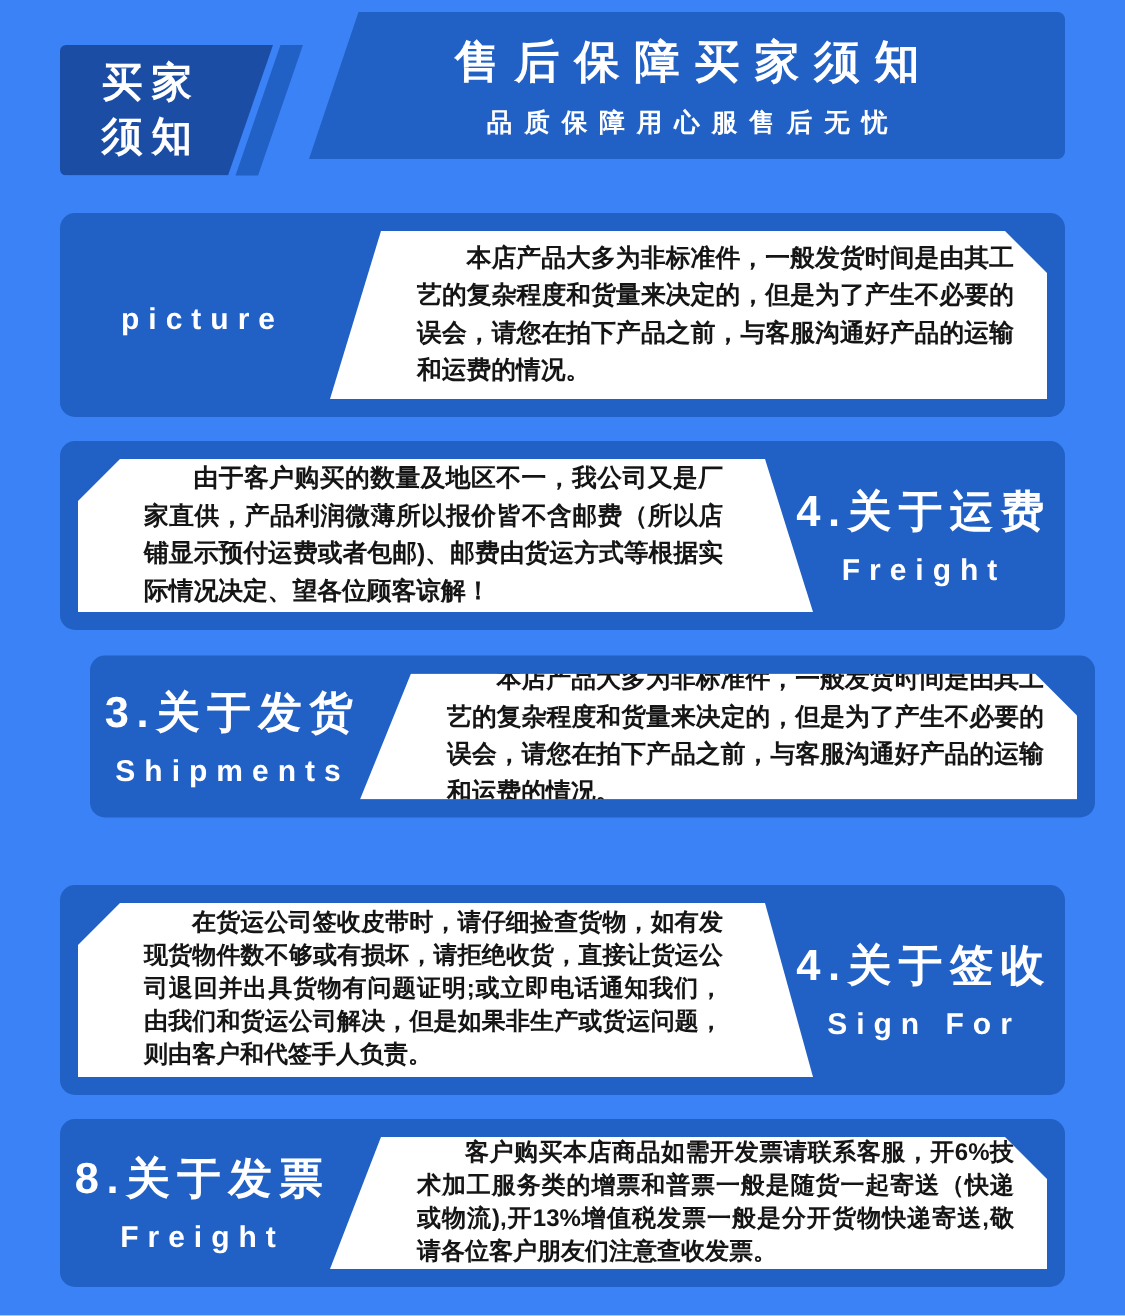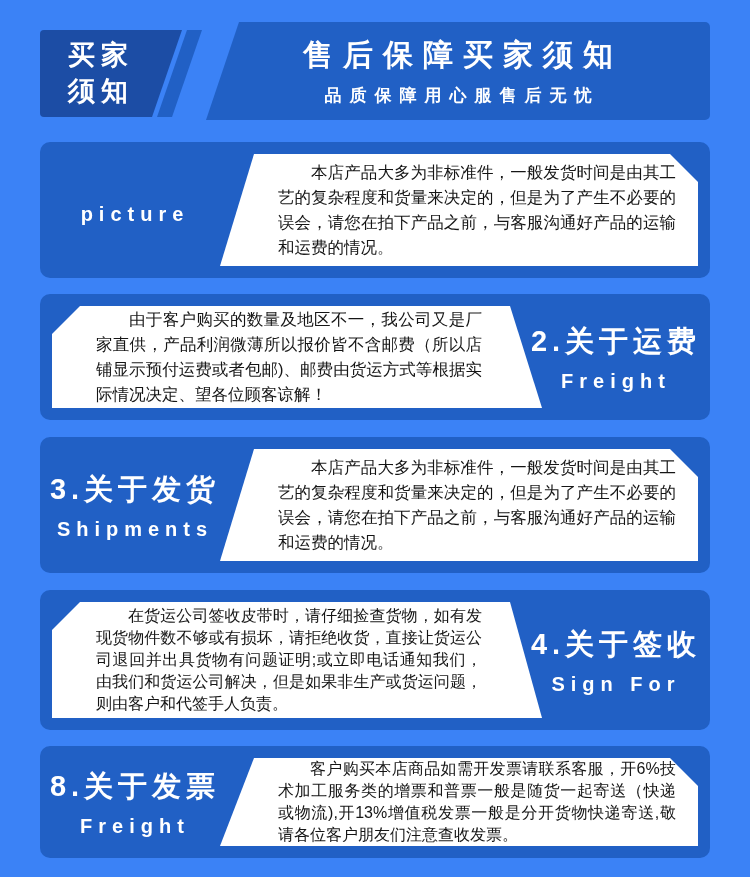--- a/index.html
+++ b/index.html
@@ -21,21 +21,21 @@
     border-radius:4px 0 0 4px;
     display:flex;flex-direction:column;align-items:center;justify-content:center;
     color:#fff;font-weight:bold;font-size:27px;line-height:1.3;
     letter-spacing:6px;text-indent:6px;padding-right:26px;
   }
   .hdr-stripe{
     position:absolute;top:30px;width:15px;height:87px;background:var(--blue);
     transform:skewX(-19deg);
   }
   .hdr-banner{
-    position:absolute;left:206px;top:22px;width:504px;height:98px;
+    position:absolute;left:206px;top:8px;width:504px;height:98px;
     background:var(--blue);
     clip-path:polygon(33px 0,100% 0,100% 100%,0 100%);
     border-radius:0 5px 5px 0;
     display:flex;flex-direction:column;align-items:center;justify-content:center;
     color:#fff;text-align:center;gap:8px;
   }
   .hdr-title{font-size:30px;font-weight:bold;letter-spacing:10px;text-indent:10px;}
   .hdr-sub{font-size:17px;font-weight:bold;letter-spacing:8px;text-indent:8px;}
   
   .sec{
@@ -57,27 +57,27 @@
     left:180px;right:12px;
     clip-path:polygon(34px 0,calc(100% - 28px) 0,100% 28px,100% 100%,0 100%);
     padding:4px 22px 4px 58px;
   }
   .t-right .panel{
     left:12px;right:168px;
     clip-path:polygon(28px 0,calc(100% - 32px) 0,100% 100%,0 100%,0 28px);
     padding:4px 60px 4px 44px;
   }
   .panel p{
-    font-size:16.5px;line-height:25px;font-weight:normal;color:var(--ink);
+    font-size:16.5px;line-height:25px;font-weight:bold;color:var(--ink);
     text-indent:2em;text-align:justify;width:100%;
   }
   
   .sec1{top:142px;height:136px;}
   .sec2{top:294px;height:126px;}
-  .sec3{top:437px;height:136px;}
+  .sec3{top:437px;height:108px;margin-left:20px;}
   .sec4{top:590px;height:140px;}
   .sec5{top:746px;height:112px;}
   .sec2 .panel p{line-height:25px;}
   .sec4 .panel p{font-size:16px;line-height:22px;}
   .sec5 .panel p{font-size:16px;line-height:22px;}
 </style>
 </head>
 <body>
 
 <div class="page">
@@ -98,21 +98,21 @@
     <div class="sec-title">
       <div class="en">picture</div>
     </div>
     <div class="panel">
       <p>本店产品大多为非标准件，一般发货时间是由其工艺的复杂程度和货量来决定的，但是为了产生不必要的误会，请您在拍下产品之前，与客服沟通好产品的运输和运费的情况。</p>
     </div>
   </div>
 
   <div class="sec sec2 t-right">
     <div class="sec-title">
-      <div class="cn">2.关于运费</div>
+      <div class="cn">4.关于运费</div>
       <div class="en">Freight</div>
     </div>
     <div class="panel">
       <p>由于客户购买的数量及地区不一，我公司又是厂家直供，产品利润微薄所以报价皆不含邮费（所以店铺显示预付运费或者包邮)、邮费由货运方式等根据实际情况决定、望各位顾客谅解！</p>
     </div>
   </div>
 
   <div class="sec sec3 t-left">
     <div class="sec-title">
       <div class="cn">3.关于发货</div>

